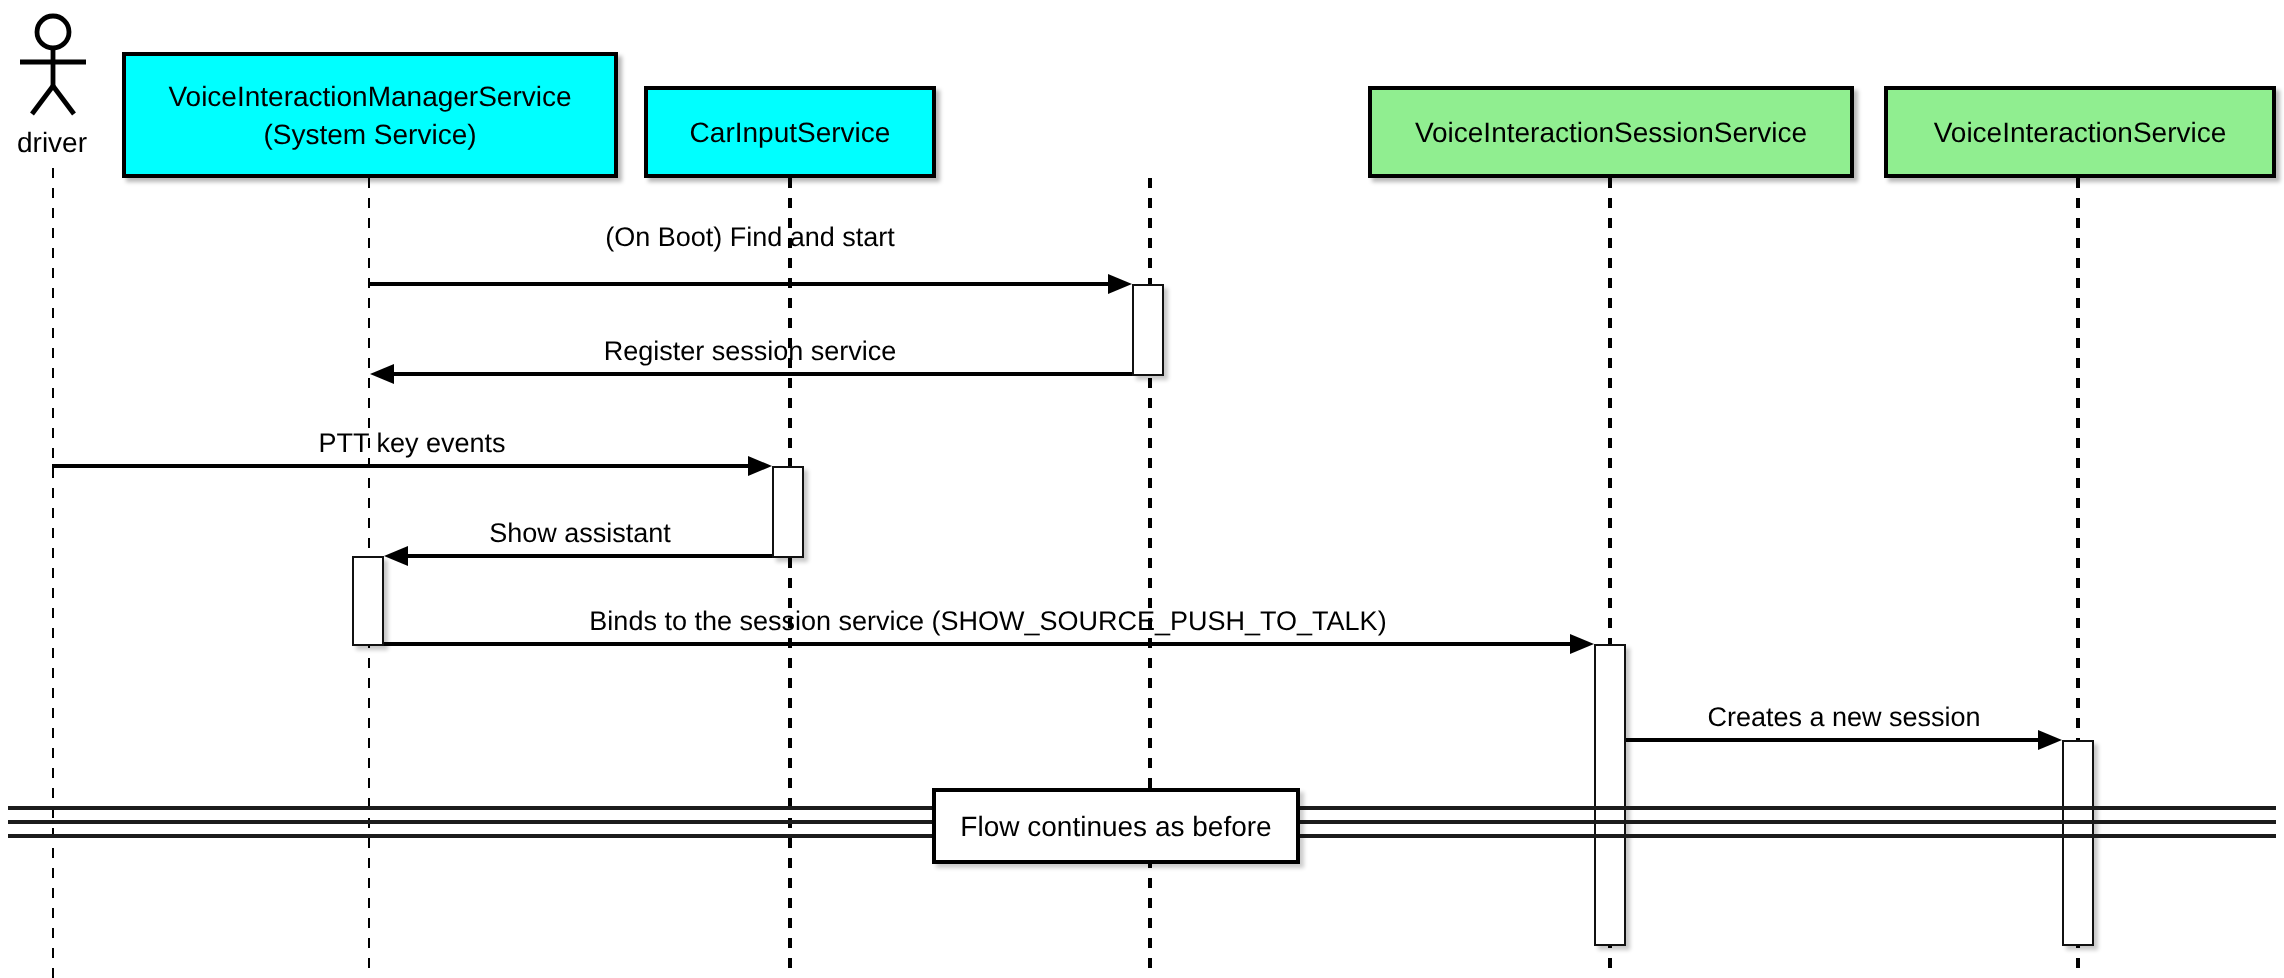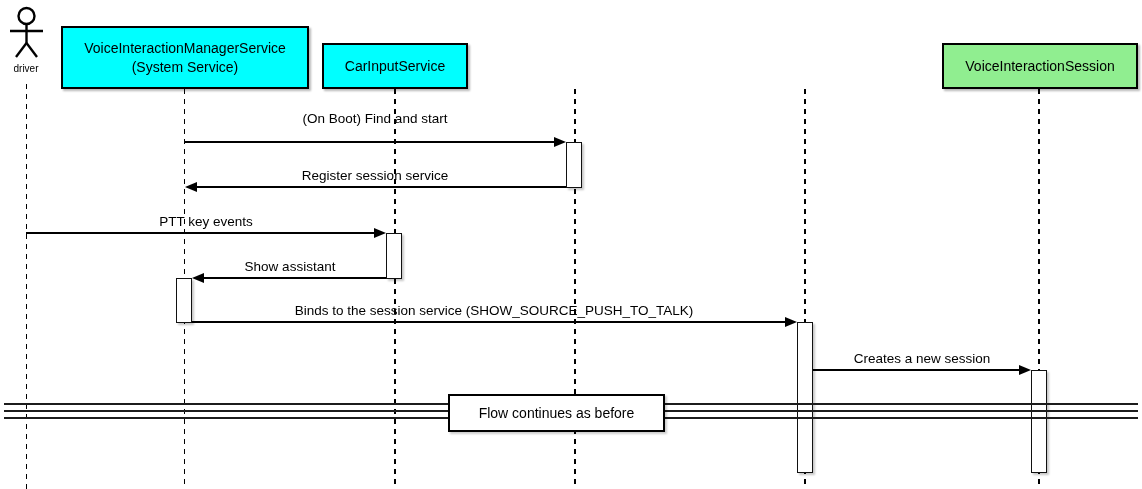--- a/index.html
+++ b/index.html
@@ -33,21 +33,21 @@
   .arrow{position:absolute;width:0;height:0;z-index:5;}
   .arrow.right{border-top:5.5px solid transparent;border-bottom:5.5px solid transparent;border-left:12px solid #000;}
   .arrow.left{border-top:5.5px solid transparent;border-bottom:5.5px solid transparent;border-right:12px solid #000;}
   
   .divider-line{position:absolute;left:4px;width:1134px;height:1.8px;background:#1c1c1c;z-index:4;}
   .divider-box{
     position:absolute;z-index:5;background:#fff;border:2px solid #000;box-sizing:border-box;
     display:flex;align-items:center;justify-content:center;font-size:14px;
     box-shadow:2px 2px 2px rgba(0,0,0,0.2);
   }
-  .actor-label{position:absolute;z-index:2;font-size:10px;transform:translateX(-50%);white-space:nowrap;}
+  .actor-label{position:absolute;z-index:2;font-size:14px;transform:translateX(-50%);white-space:nowrap;}
   svg line, svg circle{stroke:#000;}
 </style>
 </head>
 <body>
 
 <div class="stage">
 
   <div class="lifeline" style="left:25.7px;top:84px;height:405px"></div>
   <div class="lifeline" style="left:183.5px;top:89px;height:400px"></div>
   <div class="lifeline" style="left:394px;top:89px;height:400px"></div>
@@ -64,22 +64,25 @@
   </svg>
   <div class="actor-label" style="left:26px;top:63px">driver</div>
 
   <div class="participant" style="left: 61px; top: 26px; width: 248px; height: 63px; background-color: rgb(0, 255, 255);">
     <span>VoiceInteractionManagerService</span>
     <span>(System Service)</span>
   </div>
   <div class="participant" style="left: 322px; top: 43px; width: 146px; height: 46px; background-color: rgb(0, 255, 255);">
     <span>CarInputService</span>
   </div>
+  <div class="participant" style="left: 684px; top: 43px; width: 243px; height: 46px; background-color: rgb(144, 238, 144);">
+    <span>VoiceInteractionSessionService</span>
+  </div>
   <div class="participant" style="left: 942px; top: 43px; width: 196px; height: 46px; background-color: rgb(144, 238, 144);">
-    <span>VoiceInteractionSession</span>
+    <span>VoiceInteractionService</span>
   </div>
 
   <div class="activation" style="left:566px;top:142px;height:46px"></div>
   <div class="activation" style="left:386px;top:233px;height:46px"></div>
   <div class="activation" style="left:176px;top:278px;height:45px"></div>
   <div class="activation" style="left:797px;top:322px;height:151px"></div>
   <div class="activation" style="left:1031px;top:370px;height:103px"></div>
 
   <div class="msg-label" style="left:375px;top:111px">(On Boot) Find and start</div>
   <div class="msg-line" style="left:184px;top:141.2px;width:371px"></div>
@@ -101,17 +104,17 @@
   <div class="msg-line" style="left:192px;top:321.2px;width:593px"></div>
   <div class="arrow right" style="left:785px;top:316.5px"></div>
 
   <div class="msg-label" style="left:922px;top:351px">Creates a new session</div>
   <div class="msg-line" style="left:813px;top:369.2px;width:206px"></div>
   <div class="arrow right" style="left:1019px;top:364.5px"></div>
 
   <div class="divider-line" style="top:403px"></div>
   <div class="divider-line" style="top:410px"></div>
   <div class="divider-line" style="top:417px"></div>
-  <div class="divider-box" style="left:448px;top:394px;width:217px;height:38px">
+  <div class="divider-box" style="left:466px;top:394px;width:184px;height:38px">
     <span>Flow continues as before</span>
   </div>
 
 </div>
 
 </body></html>

